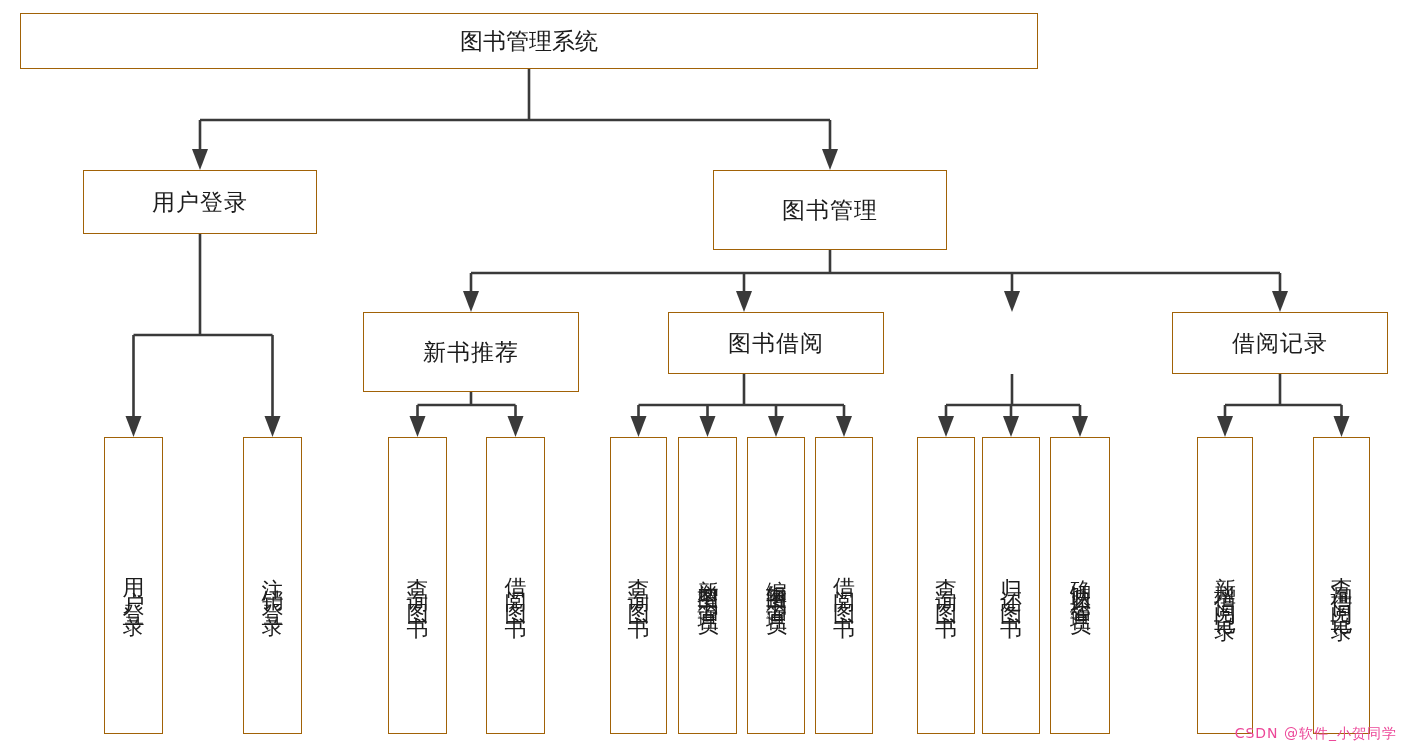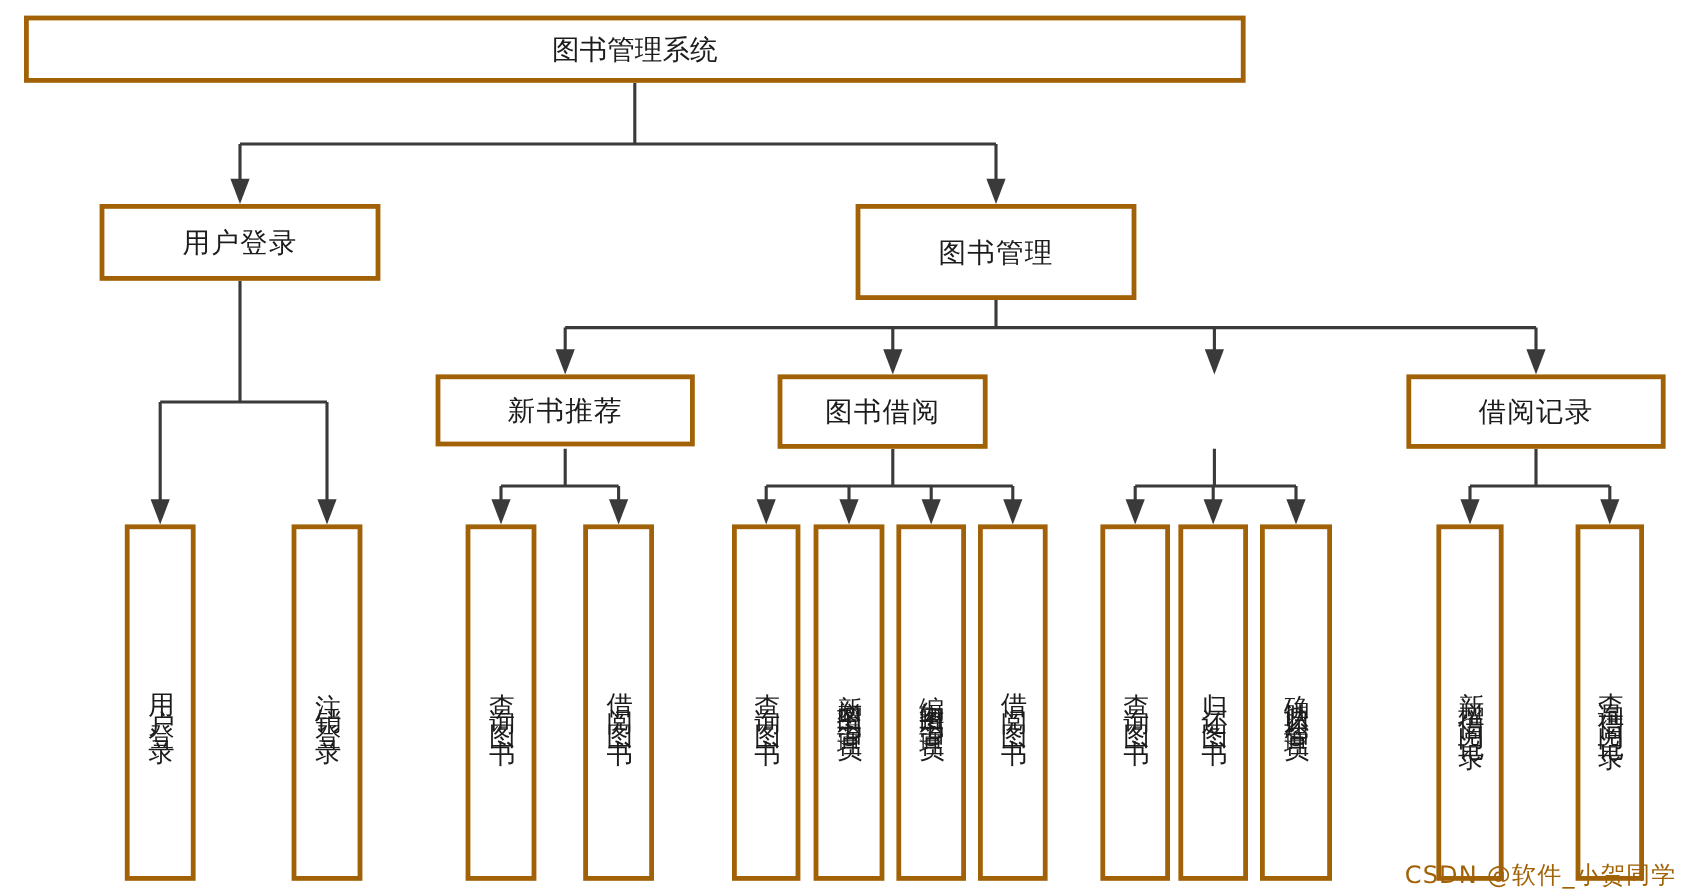--- a/index.html
+++ b/index.html
@@ -7,21 +7,21 @@
   .canvas{
     position:relative;
     width:1405px;height:747px;
     background:#ffffff;
     overflow:hidden;
   }
   .connectors{position:absolute;left:0;top:0;width:1405px;height:747px;}
   .box{
     position:absolute;
     box-sizing:border-box;
-    border:4px solid #a16207;
+    border:1px solid #a16207;
     background:#ffffff;
     display:flex;
     align-items:center;
     justify-content:center;
     color:#1c1c1c;
     text-align:right;
   }
   .hbox{font-size:23px;letter-spacing:1px;}
   .root{font-size:23px;}
   .leaf span{
@@ -31,22 +31,22 @@
     line-height:1;
     white-space:nowrap;
   }
   .leaf.short span{letter-spacing:13px;}
   .leaf.med span{letter-spacing:9px;}
   .leaf.long span{letter-spacing:5px;font-size:21px;}
   .watermark{
     position:absolute;
     right:8px;
     bottom:4px;
-    font-size:20px;
-    color:#a16207;
+    font-size:14px;
+    color:#ec4899;
     letter-spacing:1px;
     white-space:nowrap;
   }
 </style>
 </head>
 <body>
 
 <div class="canvas">
 
   <svg class="connectors" viewBox="0 0 1405 747" xmlns="http://www.w3.org/2000/svg">
@@ -93,24 +93,24 @@
     <span>图书管理系统</span>
   </div>
 
   <div class="box hbox" style="left:83px;top:170px;width:234px;height:64px">
     <span>用户登录</span>
   </div>
   <div class="box hbox" style="left:713px;top:170px;width:234px;height:80px">
     <span>图书管理</span>
   </div>
 
-  <div class="box hbox" style="left:363px;top:312px;width:216px;height:60px">
+  <div class="box hbox" style="left:363px;top:312px;width:216px;height:80px">
     <span>新书推荐</span>
   </div>
-  <div class="box hbox" style="left:648px;top:312px;width:175px;height:62px">
+  <div class="box hbox" style="left:668px;top:312px;width:216px;height:62px">
     <span>图书借阅</span>
   </div>
   <div class="box hbox" style="left:1172px;top:312px;width:216px;height:62px">
     <span>借阅记录</span>
   </div>
 
   <div class="box leaf short" style="left:104px;top:437px;width:59px;height:297px">
     <span>用户登录</span>
   </div>
   <div class="box leaf short" style="left:243px;top:437px;width:59px;height:297px">

